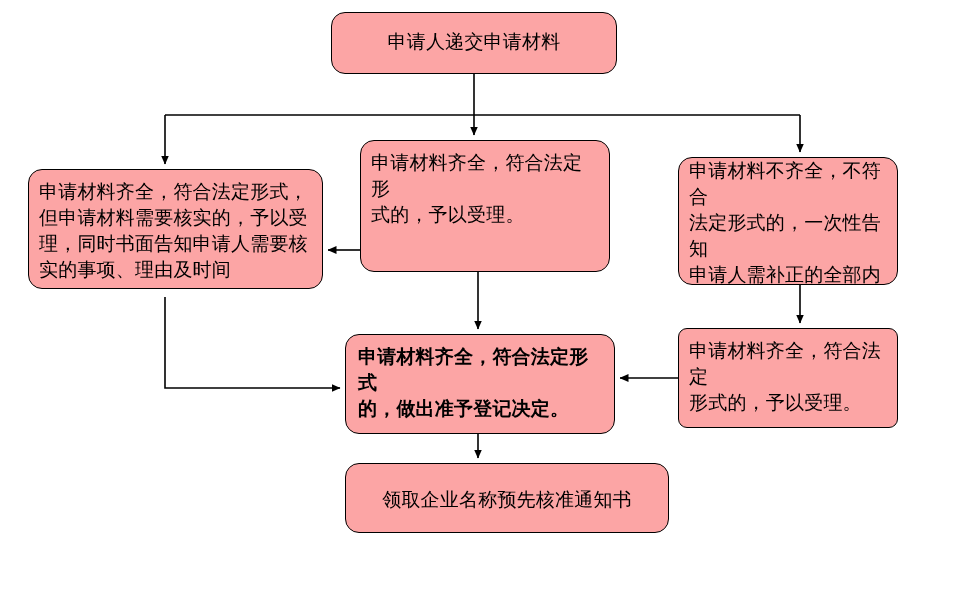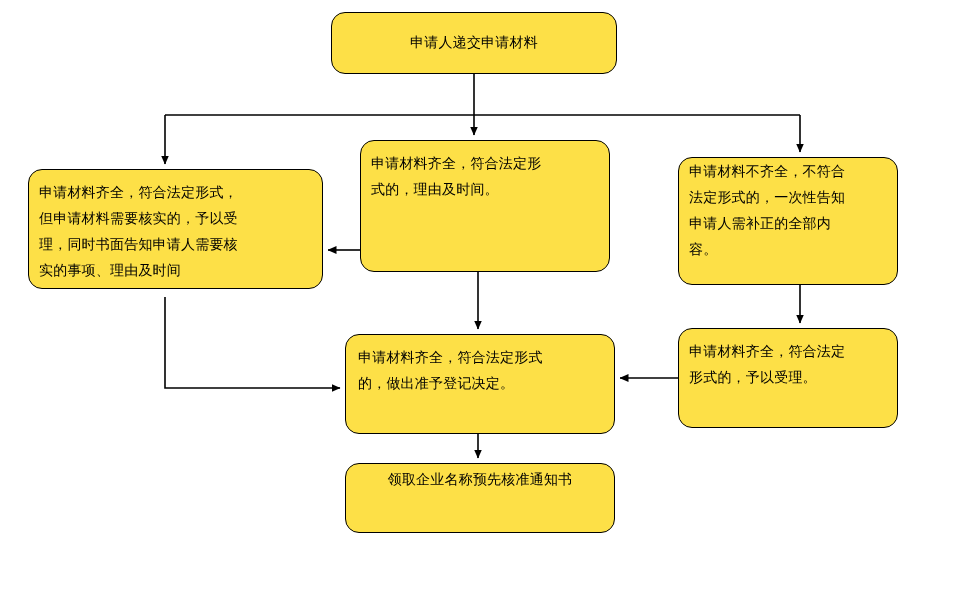--- a/index.html
+++ b/index.html
@@ -22,23 +22,23 @@
     left: 0;
     top: 0;
     width: 974px;
     height: 589px;
   }
   .node {
     position: absolute;
     box-sizing: border-box;
     border: 1px solid #000000;
     border-radius: 14px;
-    background: #fde047;
+    background: #fca5a5;
     color: #000000;
-    font-size: 14px;
+    font-size: 19px;
     line-height: 26px;
     letter-spacing: 0.2px;
     overflow: hidden;
   }
   .node .node-text {
     display: block;
     white-space: pre-line;
   }
   .node.align-center {
     text-align: center;
@@ -84,34 +84,34 @@
         <span class="node-text">申请人递交申请材料</span>
       </div>
       <div class="node align-left" style="left: 28px; top: 169px; width: 295px; height: 120px; border-color: rgb(0, 0, 0); color: rgb(0, 0, 0); padding-top: 9px; padding-left: 10px; padding-right: 10px;">
         <span class="node-text">申请材料齐全，符合法定形式，
 但申请材料需要核实的，予以受
 理，同时书面告知申请人需要核
 实的事项、理由及时间</span>
       </div>
       <div class="node align-left" style="left: 360px; top: 140px; width: 250px; height: 132px; border-color: rgb(0, 0, 0); color: rgb(0, 0, 0); padding-top: 9px; padding-left: 10px; padding-right: 10px;">
         <span class="node-text">申请材料齐全，符合法定形
-式的，理由及时间。</span>
+式的，予以受理。</span>
       </div>
       <div class="node align-left" style="left: 678px; top: 157px; width: 220px; height: 128px; border-color: rgb(0, 0, 0); color: rgb(0, 0, 0); padding-left: 10px; padding-right: 10px;">
         <span class="node-text">申请材料不齐全，不符合
 法定形式的，一次性告知
 申请人需补正的全部内
 容。</span>
       </div>
-      <div class="node align-left" style="left: 345px; top: 334px; width: 270px; height: 100px; border-color: rgb(0, 0, 0); color: rgb(0, 0, 0); padding-top: 9px; padding-left: 12px; padding-right: 12px;">
+      <div class="node align-left" style="left: 345px; top: 334px; width: 270px; height: 100px; border-color: rgb(0, 0, 0); color: rgb(0, 0, 0); padding-top: 9px; padding-left: 12px; padding-right: 12px; font-weight: bold;">
         <span class="node-text">申请材料齐全，符合法定形式
 的，做出准予登记决定。</span>
       </div>
-      <div class="node align-left" style="left: 678px; top: 328px; width: 220px; height: 100px; border-color: rgb(0, 0, 0); color: rgb(0, 0, 0); padding-top: 9px; padding-left: 10px; padding-right: 10px;">
+      <div class="node align-left" style="left: 678px; top: 328px; width: 220px; height: 100px; border-color: rgb(0, 0, 0); color: rgb(0, 0, 0); padding-top: 9px; padding-left: 10px; padding-right: 10px; border-radius: 9px;">
         <span class="node-text">申请材料齐全，符合法定
 形式的，予以受理。</span>
       </div>
-      <div class="node align-center" style="left: 345px; top: 463px; width: 270px; height: 70px; border-color: rgb(0, 0, 0); color: rgb(0, 0, 0); padding-top: 2px; padding-left: 0px; padding-right: 0px;">
+      <div class="node align-center" style="left: 345px; top: 463px; width: 324px; height: 70px; border-color: rgb(0, 0, 0); color: rgb(0, 0, 0); padding-top: 23px; padding-left: 0px; padding-right: 0px;">
         <span class="node-text">领取企业名称预先核准通知书</span>
       </div>
     </div>
 
 </div>
 
 </body></html>

